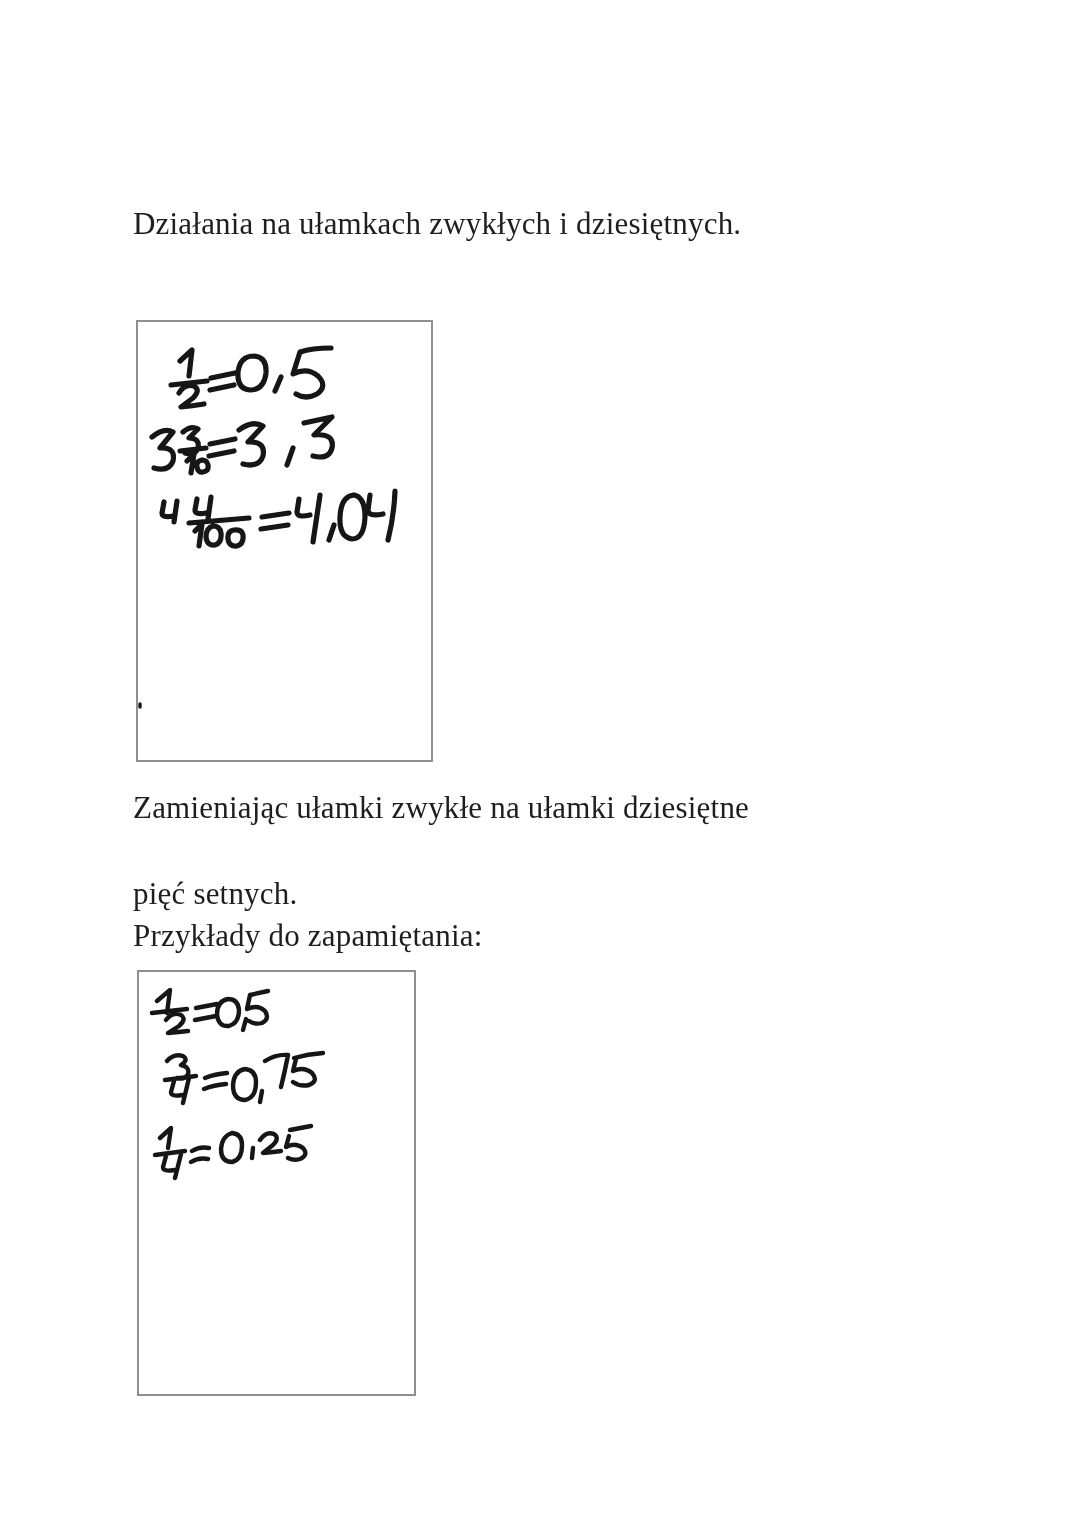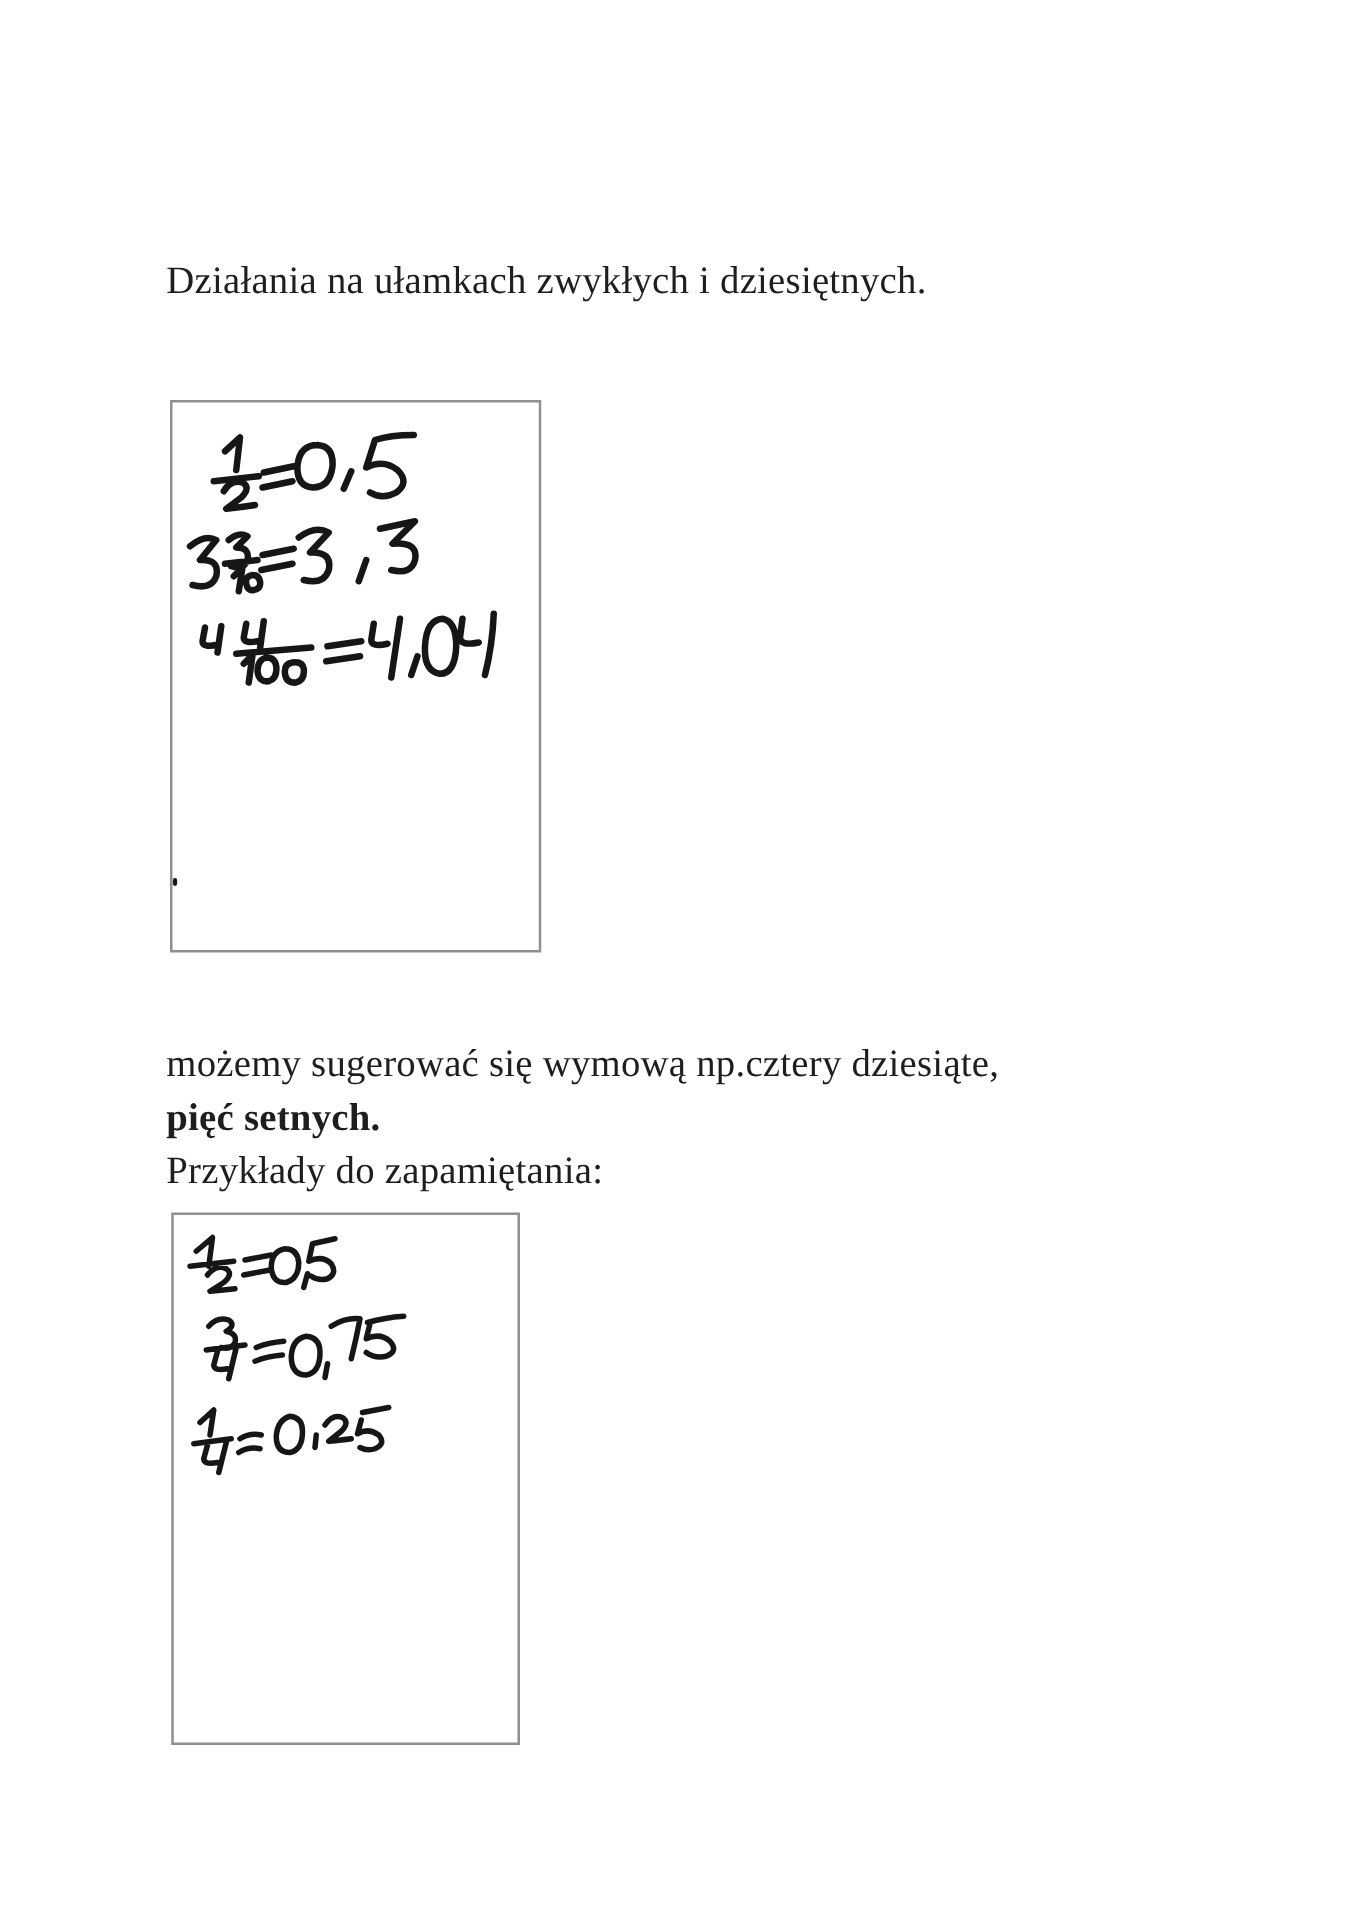--- a/index.html
+++ b/index.html
@@ -24,21 +24,21 @@
     letter-spacing: 0.2px;
     white-space: nowrap;
   }
 
   .title-line1 { top: 206px; }
   .title-line2 { top: 260px; }
 
   .para-line { line-height: 1; }
   .para-line1 { top: 792px; }
   .para-line2 { top: 835px; }
-  .para-line3 { top: 878px; font-weight: bold; }
+  .para-line3 { top: 878px; }
 
   .examples-heading { top: 918px; text-align: center; }
 
   .whiteboard {
     position: absolute;
     background: #ffffff;
     border: 2px solid #8f8f8f;
   }
   .whiteboard-1 {
     left: 136px;
@@ -80,21 +80,21 @@
 
   <div class="whiteboard whiteboard-1">
     <svg viewBox="0 0 297 442" preserveAspectRatio="none" role="img" aria-label="Odręczne przykłady: 1/2 = 0,5 ; 3 3/10 = 3,3 ; 4 4/100 = 4,04">
       <path class="ink ink-thick" d="M44 41 L56 30 L53 56 M35 65 L71 61 M43 73 Q49 63 58 66 Q65 70 57 78 L45 87 Q56 86 68 84 M75 58 L99 53 M74 70 L98 65 M118 36 Q104 36 102 52 Q101 69 114 70 Q128 70 130 53 Q131 37 118 36 M145 57 L139 71 M195 28 Q176 28 164 32 L157 54 Q171 47 182 56 Q192 66 181 74 Q170 80 160 74"></path>
       <path class="ink ink-thick" d="M16 117 Q28 107 37 112 L24 128 Q40 127 37 141 Q33 152 18 148 M47 112 Q55 105 62 109 L53 118 Q64 118 62 128 Q59 136 49 133 M44 131 L70 128 M51 141 L58 134 L55 153 M66 140 Q60 141 61 147 Q62 153 67 152 Q73 151 72 145 Q71 140 66 140 M74 124 L99 119 M73 136 L98 131 M103 110 Q116 100 127 106 L112 122 Q130 121 127 136 Q123 148 107 144 M157 128 L151 145 M168 103 L196 97 L178 115 Q199 113 196 128 Q193 140 177 136"></path>
       <path class="ink ink-thick" d="M28 182 L26 193 Q26 198 37 196 M41 181 L38 202 M61 179 L59 190 Q59 195 70 193 M75 177 L72 199 M53 203 L113 198 M59 211 L66 204 L63 226 M77 206 Q70 208 70 217 Q71 226 79 225 Q86 223 85 213 Q84 206 77 206 M98 210 Q91 211 92 219 Q93 227 101 226 Q108 224 107 215 Q106 209 98 210 M126 197 L153 193 M125 209 L152 205 M163 179 L161 192 Q161 198 174 195 M184 175 L177 222 M198 205 L193 220 M218 175 Q205 176 204 197 Q203 217 216 219 Q228 219 229 197 Q229 177 218 175 M234 175 L232 190 Q232 197 247 194 M259 171 Q258 196 252 220"></path>
       <path class="ink ink-dot" d="M4 384 L4 387"></path>
     </svg>
   </div>
 
-  <div class="doc-text para-line para-line2">możemy sugerować się wymową np.cztery dziesiąte,</div>
+  <div class="doc-text para-line para-line1">Zamieniając ułamki zwykłe na ułamki dziesiętne</div>
   <div class="doc-text para-line para-line3">pięć setnych.</div>
 
   <div class="doc-text examples-heading">Przykłady do zapamiętania:</div>
 
   <div class="whiteboard whiteboard-2">
     <svg viewBox="0 0 279 426" preserveAspectRatio="none" role="img" aria-label="Odręczne przykłady: 1/2 = 0,5 ; 3/4 = 0,75 ; 1/4 = 0,25">
       <path class="ink ink-thin" d="M20 31 L33 20 L30 43 M15 43 L50 39 M29 50 Q36 41 44 45 Q50 49 42 56 L31 63 Q42 62 51 61 M59 38 L80 34 M58 50 L79 46 M91 29 Q80 31 80 44 Q81 57 92 56 Q102 53 102 40 Q101 29 91 29 M109 49 L106 60 M131 21 L113 25 L110 39 Q121 34 128 41 Q133 49 125 53 Q118 55 112 51"></path>
       <path class="ink ink-thin" d="M30 91 Q37 83 46 86 Q52 90 44 95 Q53 97 51 104 Q48 110 40 108 M28 110 L59 106 M37 111 L34 122 Q34 127 45 125 M52 108 L46 133 M68 108 Q78 104 90 103 M67 119 Q77 115 89 114 M108 99 Q97 101 96 115 Q96 130 108 130 Q119 128 119 112 Q119 100 108 99 M125 121 L123 132 M128 91 Q139 84 151 85 Q148 101 144 117 M157 88 Q171 84 186 83 M159 89 L156 101 Q167 96 175 103 Q182 111 172 115 Q163 117 156 112"></path>
       <path class="ink ink-thin" d="M23 168 L34 158 L31 178 M18 185 L48 181 M29 186 L26 197 Q26 202 37 200 M44 184 L38 208 M55 181 Q63 176 72 178 M54 192 Q62 187 71 189 M95 163 Q85 166 84 179 Q84 192 95 192 Q105 190 105 175 Q105 164 95 163 M116 178 L115 188 M123 170 Q129 161 137 164 Q143 168 136 175 L126 183 Q137 182 144 181 M153 160 L174 156 M152 166 L149 177 Q158 172 166 178 Q172 185 163 189 Q157 191 151 188"></path>
     </svg>

